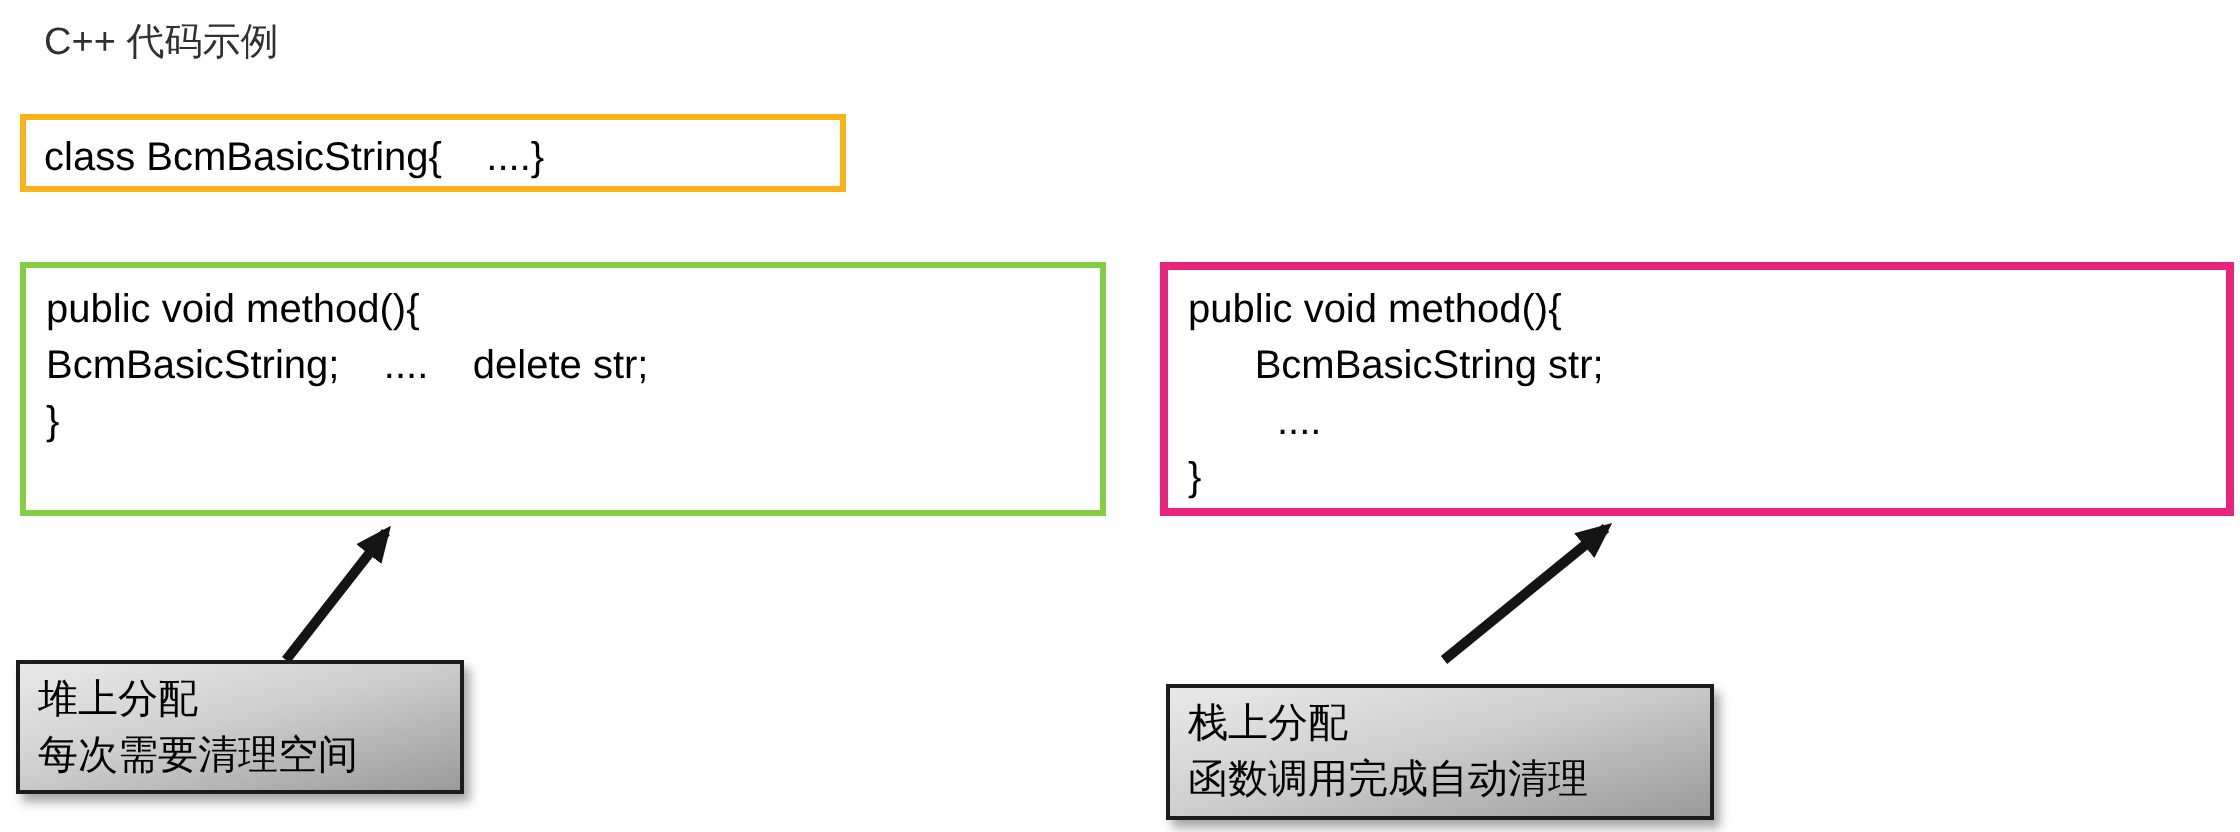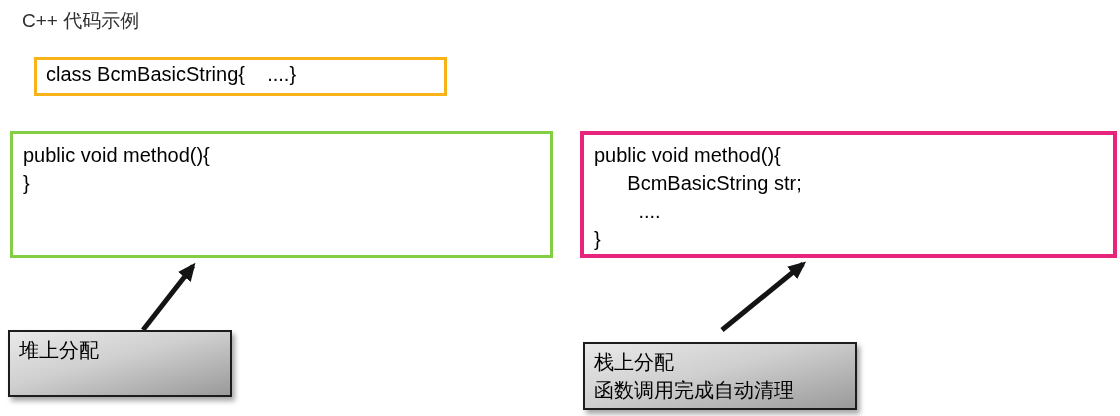--- a/index.html
+++ b/index.html
@@ -35,23 +35,22 @@
     white-space: pre;
     color: #000000;
   }
   .class-box {
     left: 10px;
     top: 57px;
     width: 413px;
     height: 39px;
     border: 3px solid #F8B318;
     display: flex;
-    align-items: flex-start;
+    align-items: flex-end;
     padding-left: 9px;
-    margin-left: 24px;
   }
   .heap-box {
     left: 10px;
     top: 131px;
     width: 543px;
     height: 127px;
     border: 3px solid #83CE43;
     padding: 7px 10px;
   }
   .stack-box {
@@ -108,20 +107,21 @@
 <div class="canvas">
 
   <div class="slide-title">C++ 代码示例</div>
 
   <div class="code-box class-box">
     <div class="code-line">class BcmBasicString{    ....}</div>
   </div>
 
   <div class="code-box heap-box">
     <div class="code-line">public void method(){</div>
+    <div class="code-line">BcmBasicString;    ....    delete str;</div>
     <div class="code-line">}</div>
   </div>
 
   <div class="code-box stack-box">
     <div class="code-line">public void method(){</div>
     <div class="code-line">      BcmBasicString str;</div>
     <div class="code-line">        ....</div>
     <div class="code-line">}</div>
   </div>
 
@@ -130,20 +130,21 @@
       <marker id="arrowhead" markerUnits="userSpaceOnUse" markerWidth="20" markerHeight="18" refX="14" refY="9" orient="auto">
         <path d="M0,1 L18,9 L0,17 Z" fill="#141414"></path>
       </marker>
     </defs>
     <line x1="143" y1="330" x2="193" y2="266" marker-end="url(#arrowhead)"></line>
     <line x1="722" y1="330" x2="803" y2="264" marker-end="url(#arrowhead)"></line>
   </svg>
 
   <div class="label-box heap-label">
     <div class="label-line">堆上分配</div>
+    <div class="label-line">每次需要清理空间</div>
   </div>
 
   <div class="label-box stack-label">
     <div class="label-line">栈上分配</div>
     <div class="label-line">函数调用完成自动清理</div>
   </div>
 
 </div>
 
 </body></html>

